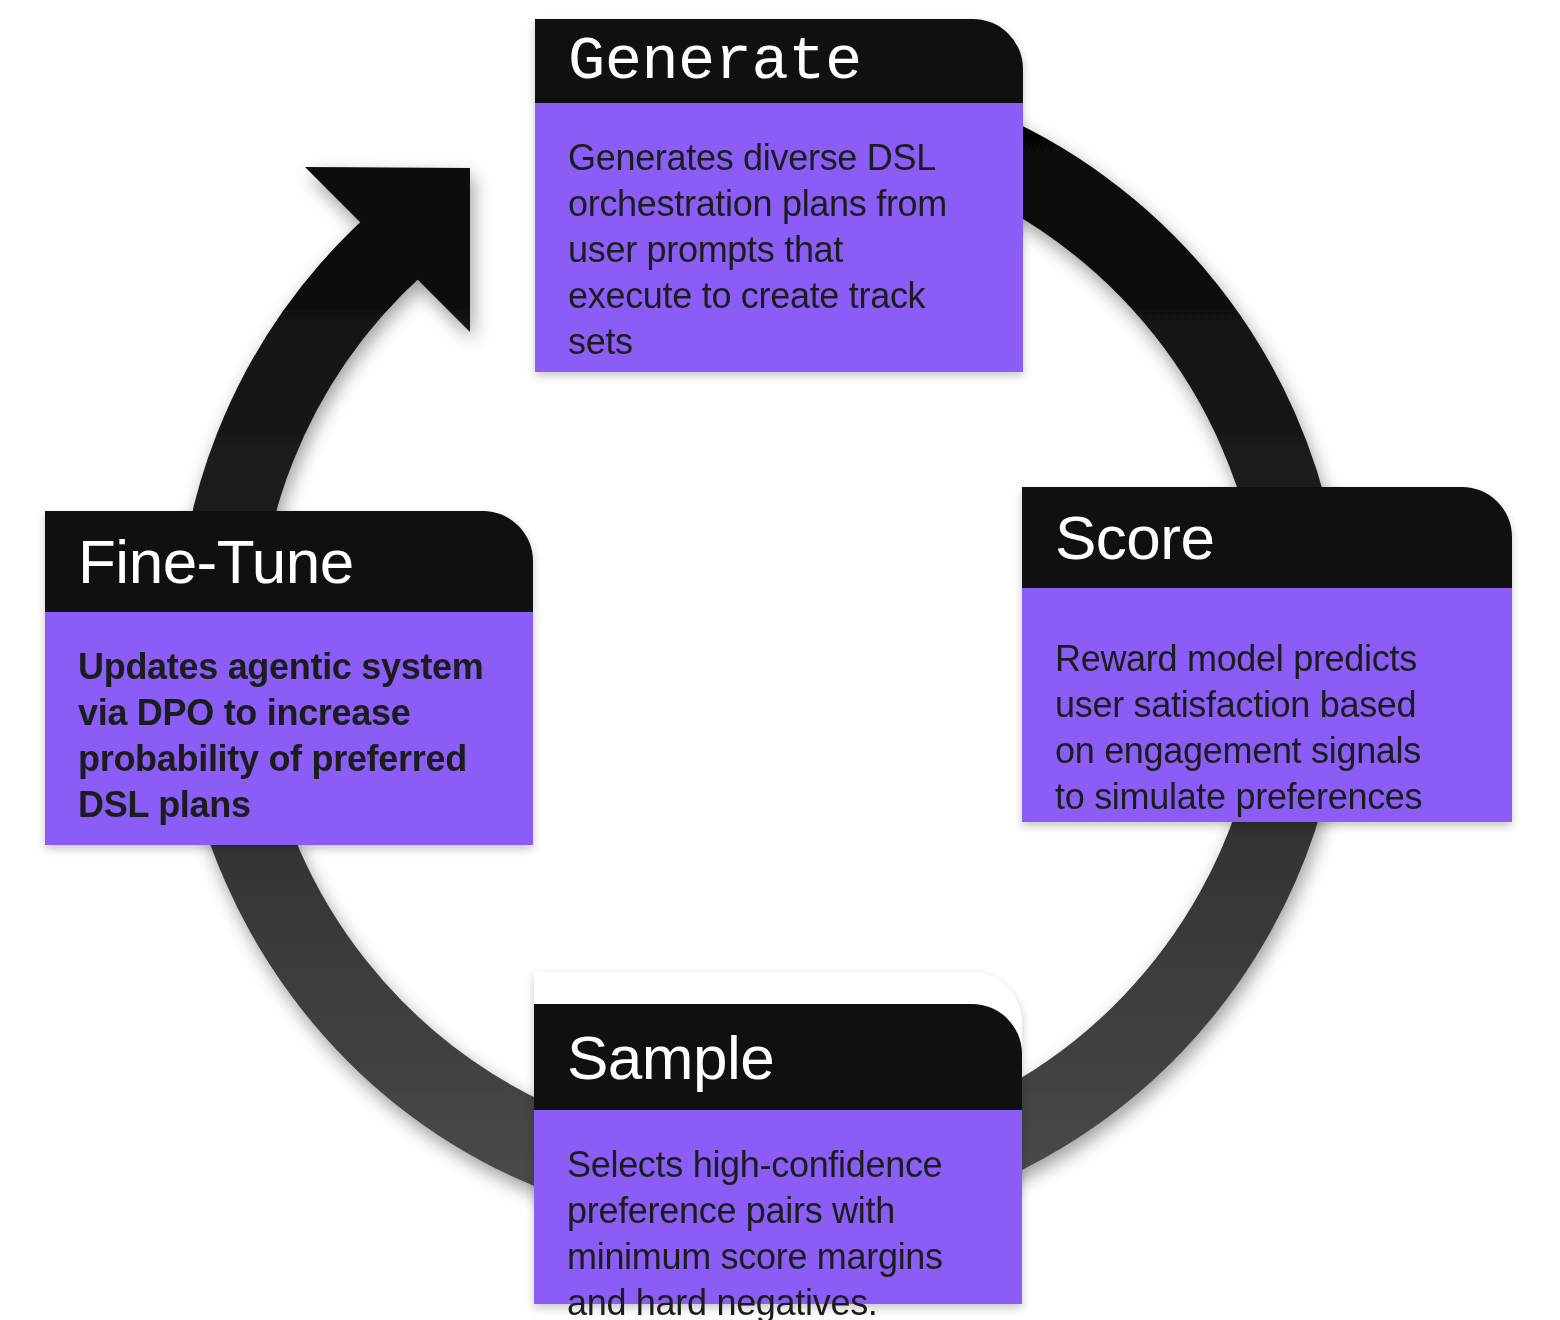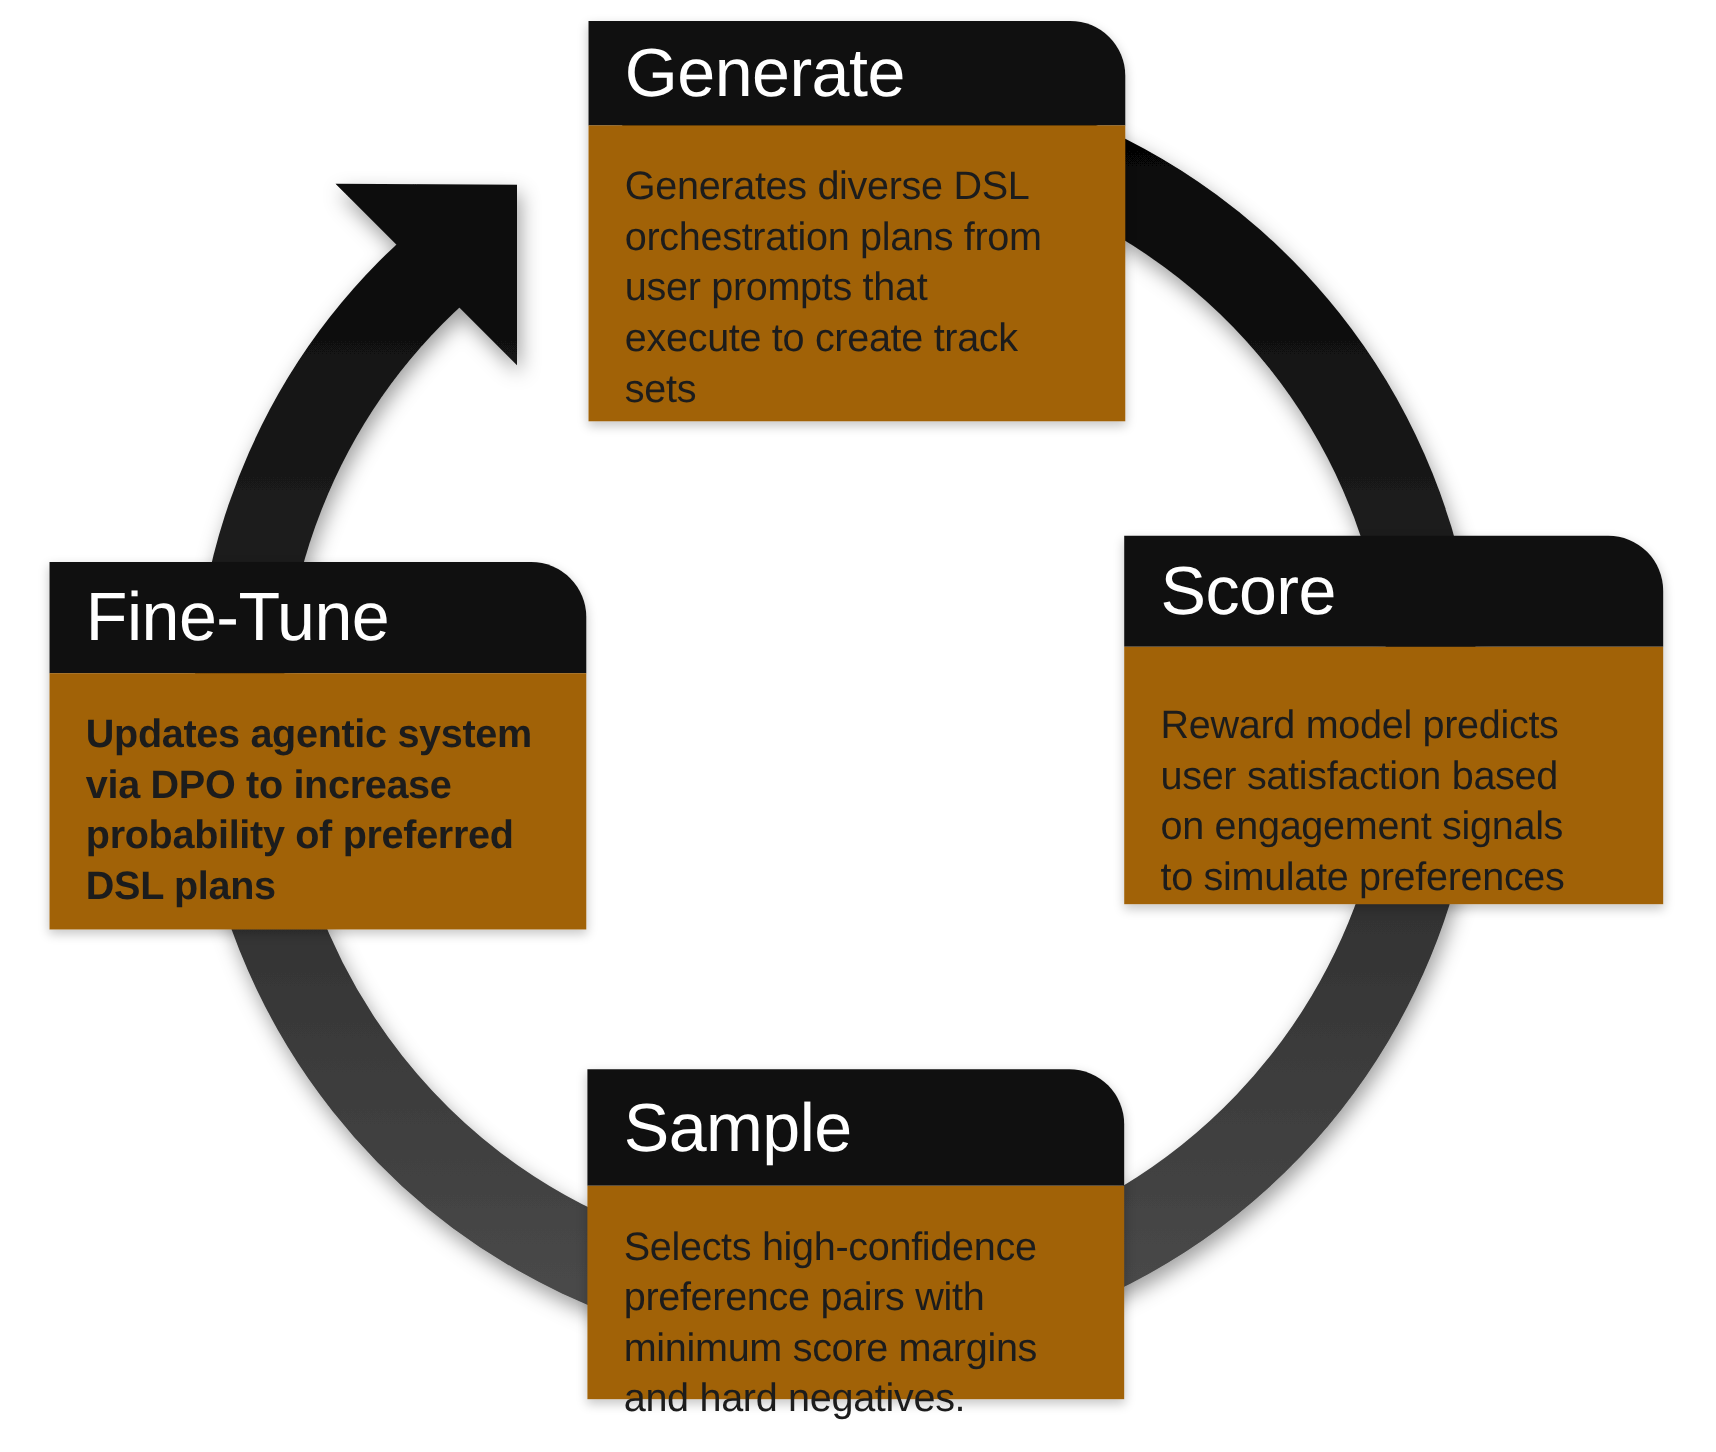--- a/index.html
+++ b/index.html
@@ -36,48 +36,48 @@
 
   .card-title {
     color: #ffffff;
     font-size: 62px;
     font-weight: 400;
     letter-spacing: -0.5px;
     white-space: nowrap;
   }
 
   .card-body {
-    background: #a16207;
+    background: #8b5cf6;
     color: #1c1c1c;
     font-size: 36px;
     line-height: 46px;
     letter-spacing: -0.3px;
     padding: 32px 24px 0 33px;
     box-sizing: border-box;
     white-space: pre-line;
   }
 
   
   .card-generate { left: 535px; top: 19px;  width: 488px; }
-  .card-generate .card-header { height: 95px; }
+  .card-generate .card-header { height: 84px; font-family: Liberation Mono, monospace; }
   .card-generate .card-body   { height: 269px; }
 
   
   .card-score    { left: 1022px; top: 487px; width: 490px; }
   .card-score .card-header { height: 101px; }
   .card-score .card-body   { height: 234px; padding-top: 48px; }
 
   
   .card-finetune { left: 45px; top: 511px; width: 488px; }
   .card-finetune .card-header { height: 101px; }
   .card-finetune .card-body   { height: 233px; font-weight: bold; }
 
   
   .card-sample   { left: 534px; top: 972px; width: 488px; }
-  .card-sample .card-header { height: 106px; }
+  .card-sample .card-header { height: 106px; margin-top: 32px; }
   .card-sample .card-body   { height: 194px; }
 </style>
 </head>
 <body>
 
 <div class="canvas">
 
   <svg class="ring-svg" viewBox="0 0 1560 1320" xmlns="http://www.w3.org/2000/svg">
     <defs>
       <linearGradient id="ringGrad" gradientUnits="userSpaceOnUse" x1="0" y1="90" x2="0" y2="1240">

